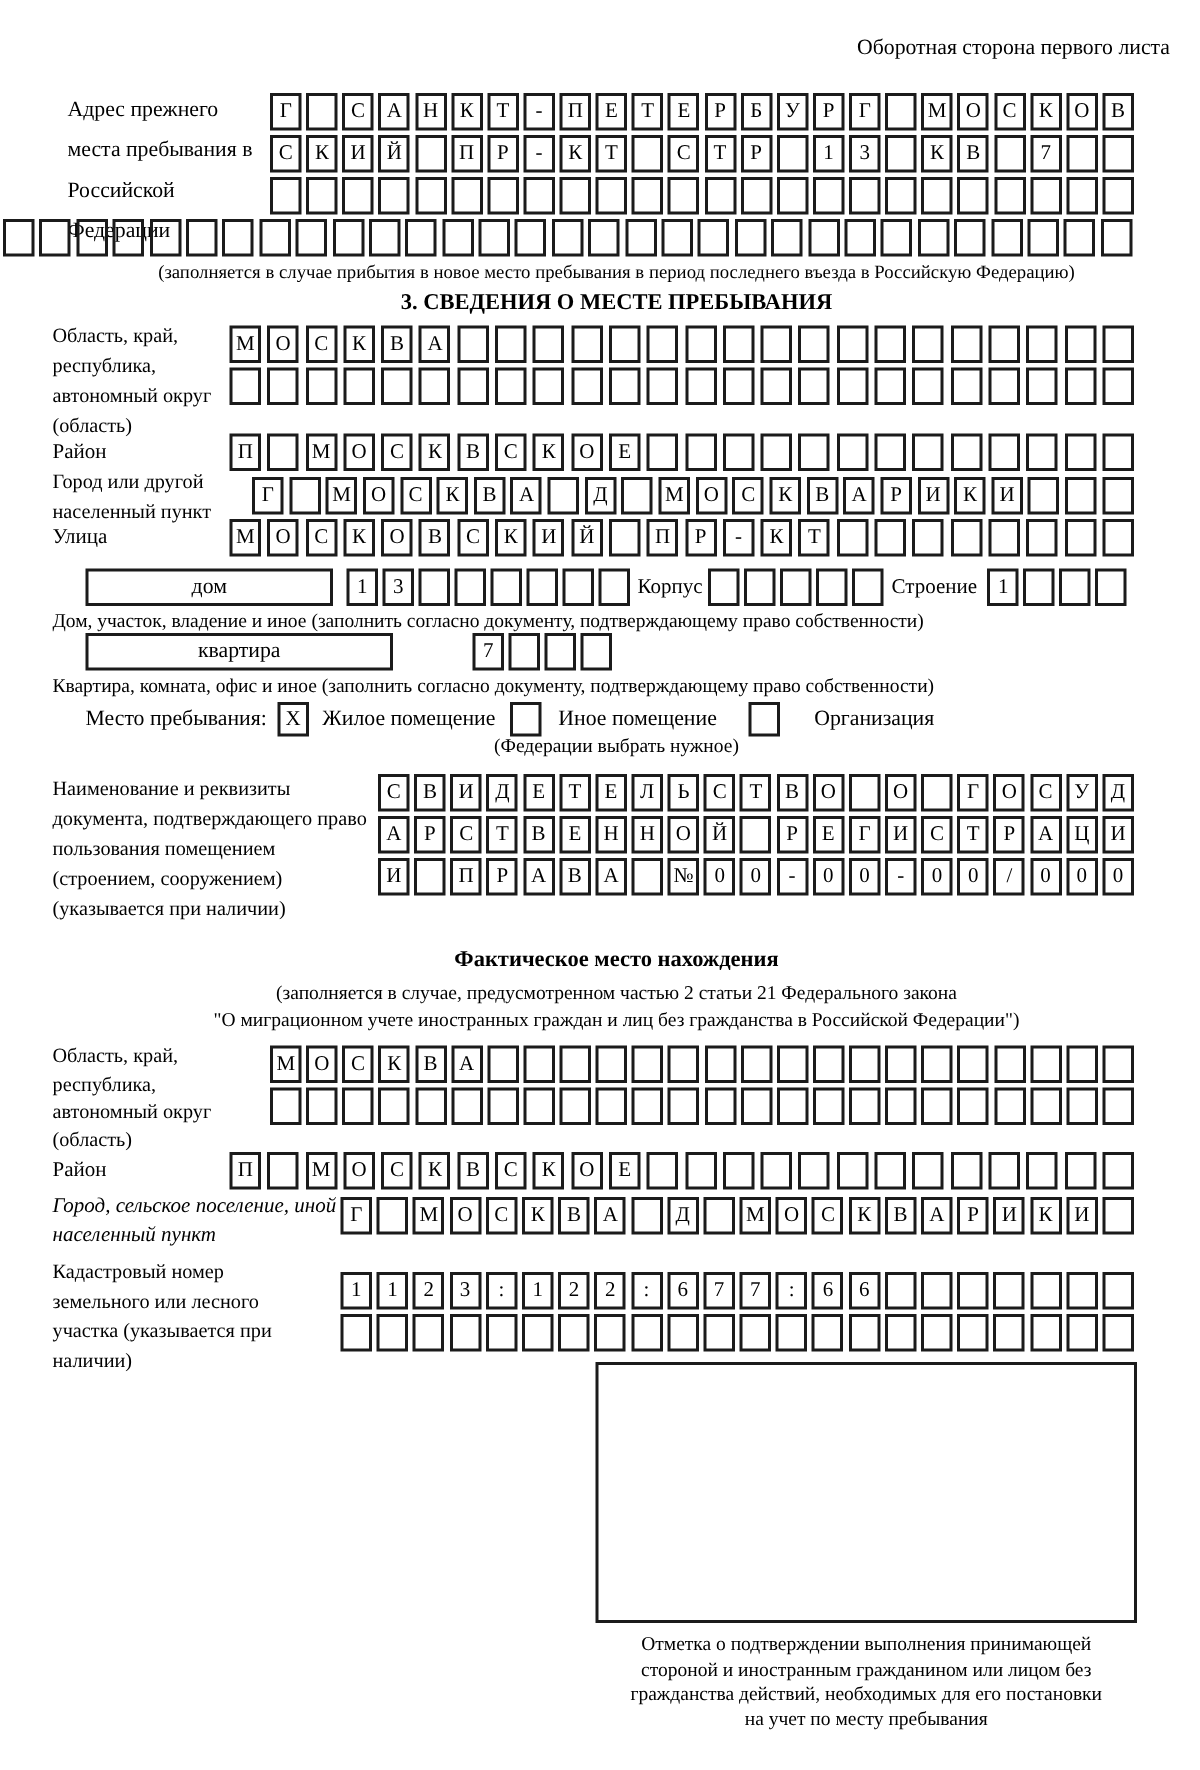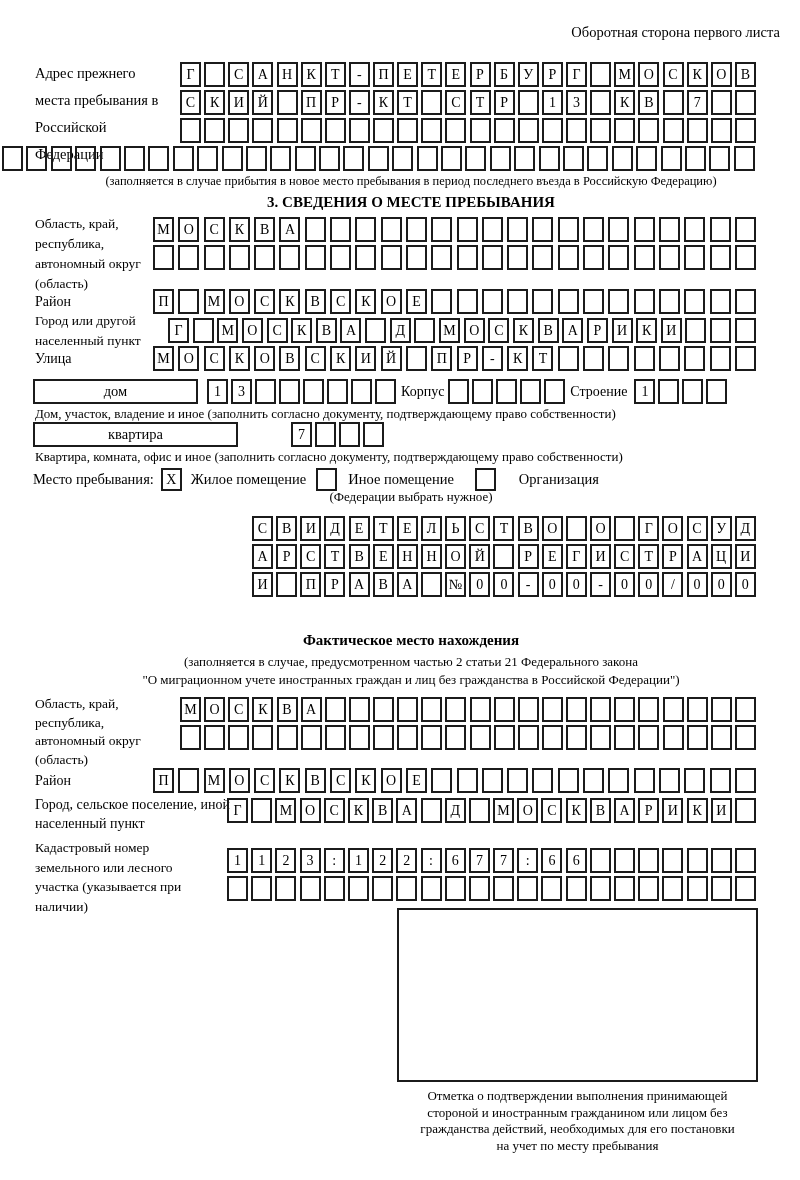--- a/index.html
+++ b/index.html
@@ -18,36 +18,36 @@
   .grp .cell { margin-right:3px; }
   .grp .cell:last-child { margin-right:0; }
   .label { font-size:13.5px; line-height:20px; }
   .label14 { font-size:14px; line-height:19px; }
   .note { font-size:12.5px; text-align:center; width:100%; }
   .title { font-size:15px; font-weight:bold; text-align:center; width:100%; }
   .longbox {
     border:2px solid #1b1b1b; box-sizing:border-box; height:25px;
     display:flex; align-items:center; justify-content:center; font-size:14.5px; flex:0 0 auto;
   }
-  .inlinerow { position:absolute; display:flex; align-items:center; }
+  .inlinerow { position:absolute; display:flex; align-items:center;margin-left:24px; }
   .chk {
     width:21px; height:23px; border:2px solid #1b1b1b; box-sizing:border-box;
     display:flex; align-items:center; justify-content:center; font-size:14px; flex:0 0 auto;
   }
   .stamp { border:2px solid #1b1b1b; box-sizing:border-box; background:#fff; }
   .capline { font-size:13px; line-height:16.6px; text-align:center; }
 </style>
 </head>
 <body>
 
 <div class="page">
 
   <div class="abs" style="top:24px; right:42px; font-size:14.5px;">Оборотная сторона первого листа</div>
 
-  <div class="abs label" style="left:35px; top:60px; width:130px; font-size:14.5px; line-height:27px;">Адрес прежнего места пребывания в Российской Федерации</div>
+  <div class="abs label" style="left:45px; top:60px; width:130px; font-size:14.5px; line-height:27px;">Адрес прежнего места пребывания в Российской Федерации</div>
   <div class="cellrow" style="left:180px; top:62px;  width:576px;">
       <div class="cell">Г</div>
       <div class="cell"></div>
       <div class="cell">С</div>
       <div class="cell">А</div>
       <div class="cell">Н</div>
       <div class="cell">К</div>
       <div class="cell">Т</div>
       <div class="cell">-</div>
       <div class="cell">П</div>
@@ -339,20 +339,21 @@
     <div style="font-size:14.5px; flex:0 0 auto;">Место пребывания:</div>
     <div class="chk" style="margin-left:7px;">X</div>
     <div style="margin-left:9px; font-size:14.5px; flex:0 0 auto;">Жилое помещение</div>
     <div class="chk" style="margin-left:10px;"></div>
     <div style="margin-left:11px; font-size:14.5px; flex:0 0 auto;">Иное помещение</div>
     <div class="chk" style="margin-left:21px;"></div>
     <div style="margin-left:23px; font-size:14.5px; flex:0 0 auto;">Организация</div>
   </div>
   <div class="abs" style="left:0; top:489px; width:100%; text-align:center; font-size:13px;">(Федерации выбрать нужное)</div>
 
+  <div class="abs label" style="left:35px; top:516px; width:212px;">Наименование и реквизиты документа, подтверждающего право пользования помещением (строением, сооружением) (указывается при наличии)</div>
   <div class="cellrow" style="left:252px; top:516px; width:504px;">
       <div class="cell">С</div>
       <div class="cell">В</div>
       <div class="cell">И</div>
       <div class="cell">Д</div>
       <div class="cell">Е</div>
       <div class="cell">Т</div>
       <div class="cell">Е</div>
       <div class="cell">Л</div>
       <div class="cell">Ь</div>
@@ -495,21 +496,21 @@
       <div class="cell"></div>
       <div class="cell"></div>
       <div class="cell"></div>
       <div class="cell"></div>
       <div class="cell"></div>
       <div class="cell"></div>
       <div class="cell"></div>
       <div class="cell"></div>
     </div>
 
-  <div class="abs label14" style="left:35px; top:795px; width:200px;">Город, сельское поселение, иной населенный пункт</div>
+  <div class="abs label14" style="left:35px; top:795px; width:200px;font-style:italic;">Город, сельское поселение, иной населенный пункт</div>
   <div class="cellrow" style="left:227px; top:798px; width:529px;">
       <div class="cell">Г</div>
       <div class="cell"></div>
       <div class="cell">М</div>
       <div class="cell">О</div>
       <div class="cell">С</div>
       <div class="cell">К</div>
       <div class="cell">В</div>
       <div class="cell">А</div>
       <div class="cell"></div>

